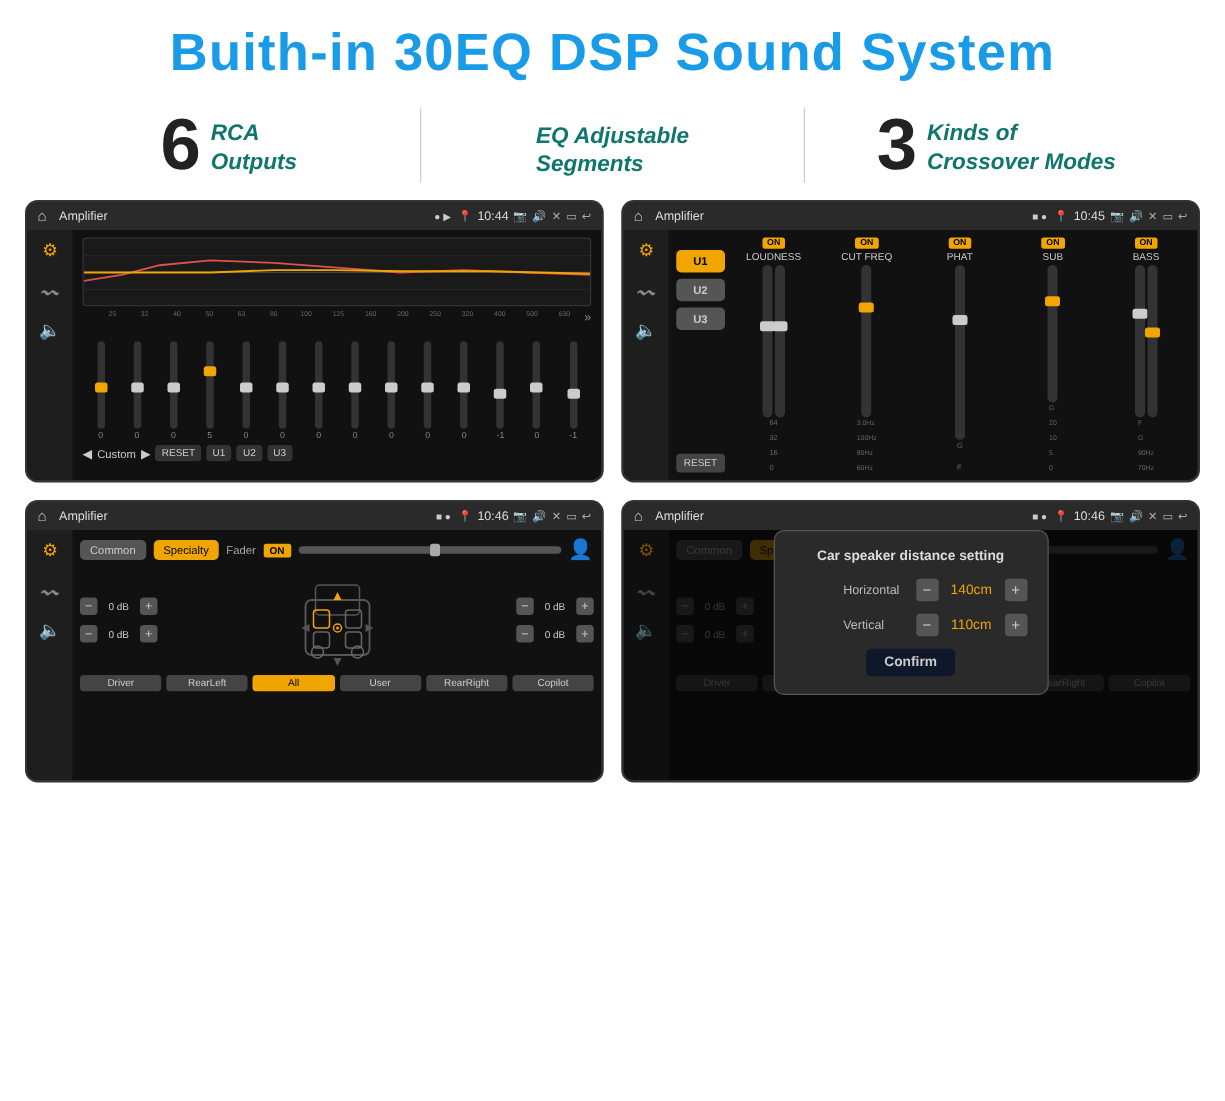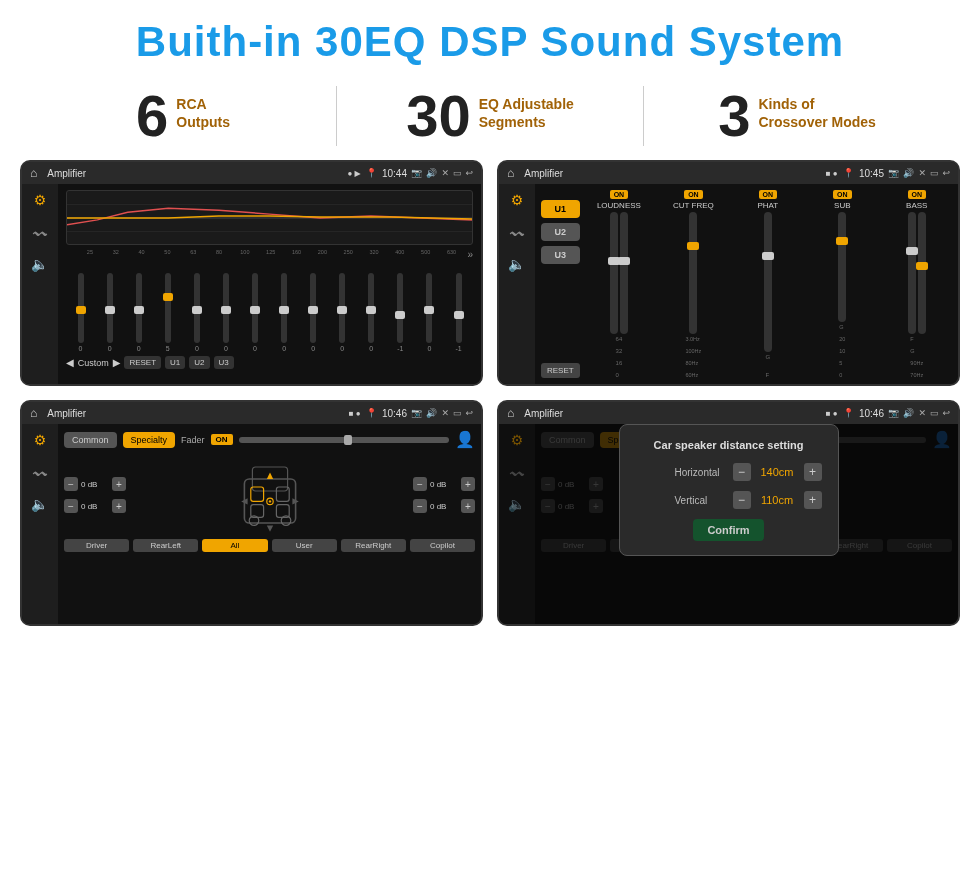--- a/index.html
+++ b/index.html
@@ -38,25 +38,26 @@
       flex: 1;
       justify-content: center;
     }
     .stat-number {
       font-size: 58px;
       font-weight: 900;
       color: #222;
       line-height: 1;
     }
     .stat-text {
-      font-size: 14px;
-      color: #a16207;
+      font-size: 18px;
+      color: #0f766e;
       line-height: 1.3;
       padding-top: 8px;
       font-weight: 600;
+      font-style: italic;
     }
     .stat-divider {
       width: 1px;
       height: 60px;
       background: #ccc;
       margin: 0 30px;
     }
 
     
     .screens-grid {
@@ -286,21 +287,21 @@
       border: none;
       border-radius: 3px;
       font-size: 10px;
       width: 14px;
       height: 14px;
       cursor: pointer;
       display: flex;
       align-items: center;
       justify-content: center;
     }
-    .db-value { color: #ccc; font-size: 8px; min-width: 28px; }
+    .db-value { color: #ccc; font-size: 8px; min-width: 28px; text-align: center; }
     .fader-bottom-btns {
       display: flex;
       gap: 4px;
       margin-top: 4px;
     }
     .fader-bottom-btn {
       background: #444;
       color: #ccc;
       border: none;
       border-radius: 3px;
@@ -366,21 +367,21 @@
       align-items: center;
       justify-content: center;
     }
     .dialog-value {
       color: #f0a500;
       font-size: 11px;
       min-width: 45px;
       text-align: center;
     }
     .dialog-confirm-btn {
-      background: #14532d;
+      background: #0f172a;
       color: #ccc;
       border: none;
       border-radius: 4px;
       font-size: 11px;
       font-weight: bold;
       padding: 5px 14px;
       cursor: pointer;
       display: block;
       margin: 8px auto 0;
     }
@@ -394,21 +395,20 @@
 
 <div class="stats-row">
   <div class="stat-item">
     <span class="stat-number">6</span>
     <span class="stat-text">
       <span>RCA</span><br><span>Outputs</span>
     </span>
   </div>
   <div class="stat-divider"></div>
   <div class="stat-item">
-    <span class="stat-number">30</span>
     <span class="stat-text">
       <span>EQ Adjustable</span><br><span>Segments</span>
     </span>
   </div>
   <div class="stat-divider"></div>
   <div class="stat-item">
     <span class="stat-number">3</span>
     <span class="stat-text">
       <span>Kinds of</span><br><span>Crossover Modes</span>
     </span>

